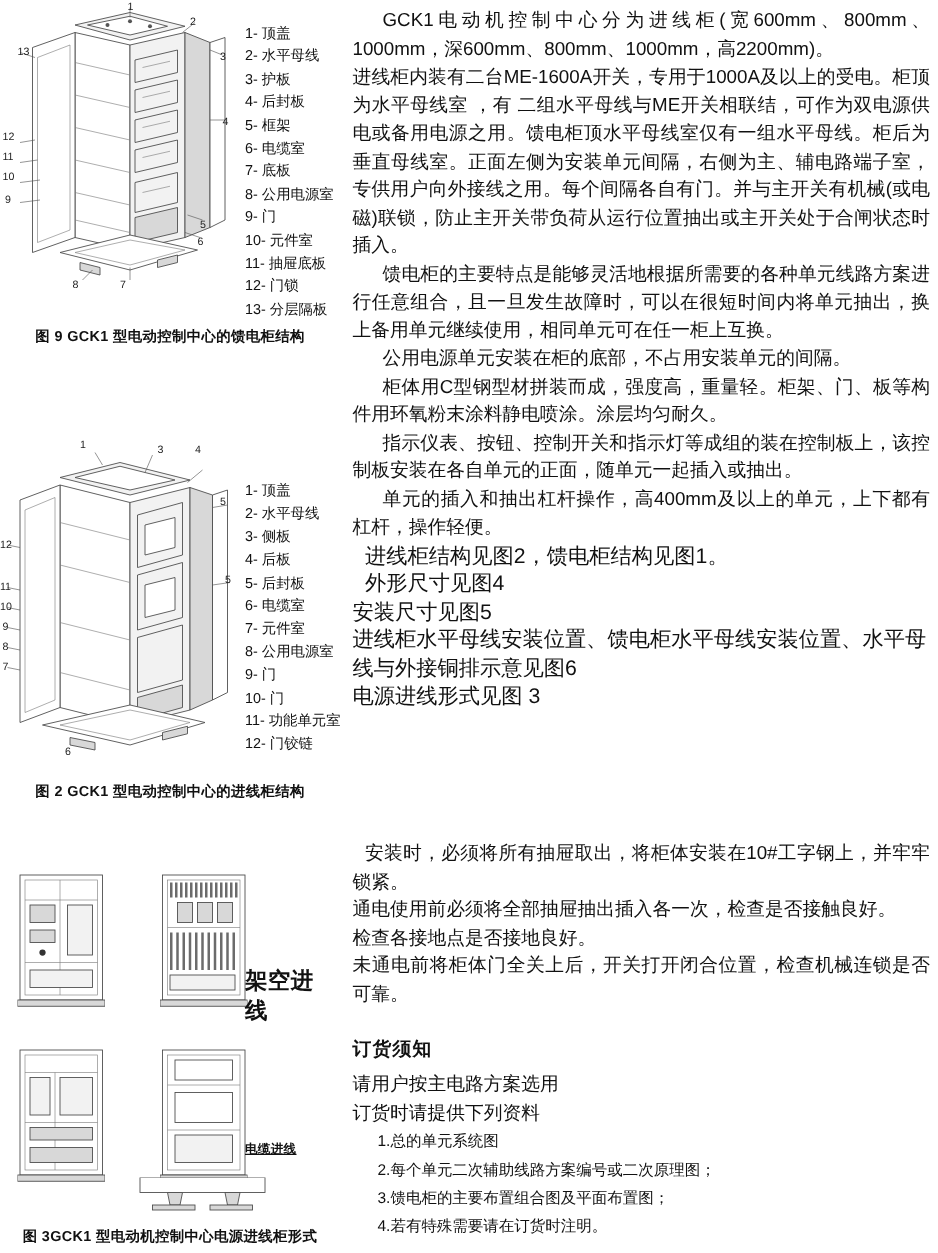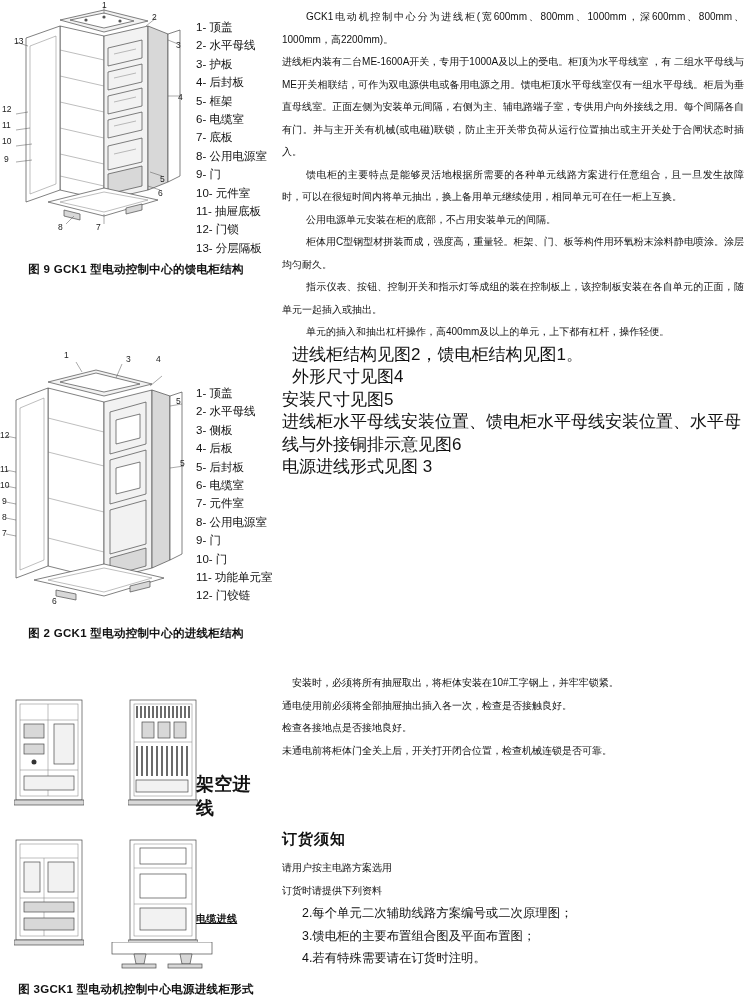--- a/index.html
+++ b/index.html
@@ -33,21 +33,21 @@
   .callout{
     position:absolute;font-size:8.5px;color:#222;
   }
 
   
   .sec-title{
     font-size:15px;font-weight:bold;color:#111;
     margin:0 0 8px 0;letter-spacing:1px;
   }
   .para{
-    font-size:10px;
+    font-size:15px;
     line-height:22.5px;
     color:#111;
     text-align:justify;
     margin:0;
   }
   .para.indent{text-indent:24px;}
   .para.small-indent{text-indent:10px;}
   .list-line{font-size:17px;line-height:22.5px;color:#111;text-indent:10px;}
   .list-line2{font-size:12.4px;line-height:22.5px;color:#111;text-indent:20px;}
 
@@ -364,19 +364,20 @@
       <p class="para small-indent">安装时，必须将所有抽屉取出，将柜体安装在10#工字钢上，并牢牢锁紧。</p>
       <p class="para">通电使用前必须将全部抽屉抽出插入各一次，检查是否接触良好。</p>
       <p class="para">检查各接地点是否接地良好。</p>
       <p class="para">未通电前将柜体门全关上后，开关打开闭合位置，检查机械连锁是否可靠。</p>
     </div>
 
     <div style="position:absolute;left:0;top:830px;width:462px;">
       <div class="sec-title">订货须知</div>
       <p class="para">请用户按主电路方案选用</p>
       <p class="para">订货时请提供下列资料</p>
+      <div class="list-line2">1.总的单元系统图</div>
       <div class="list-line2">2.每个单元二次辅助线路方案编号或二次原理图；</div>
       <div class="list-line2">3.馈电柜的主要布置组合图及平面布置图；</div>
       <div class="list-line2">4.若有特殊需要请在订货时注明。</div>
     </div>
 
   </div>
 </div>
 
 </body></html>

